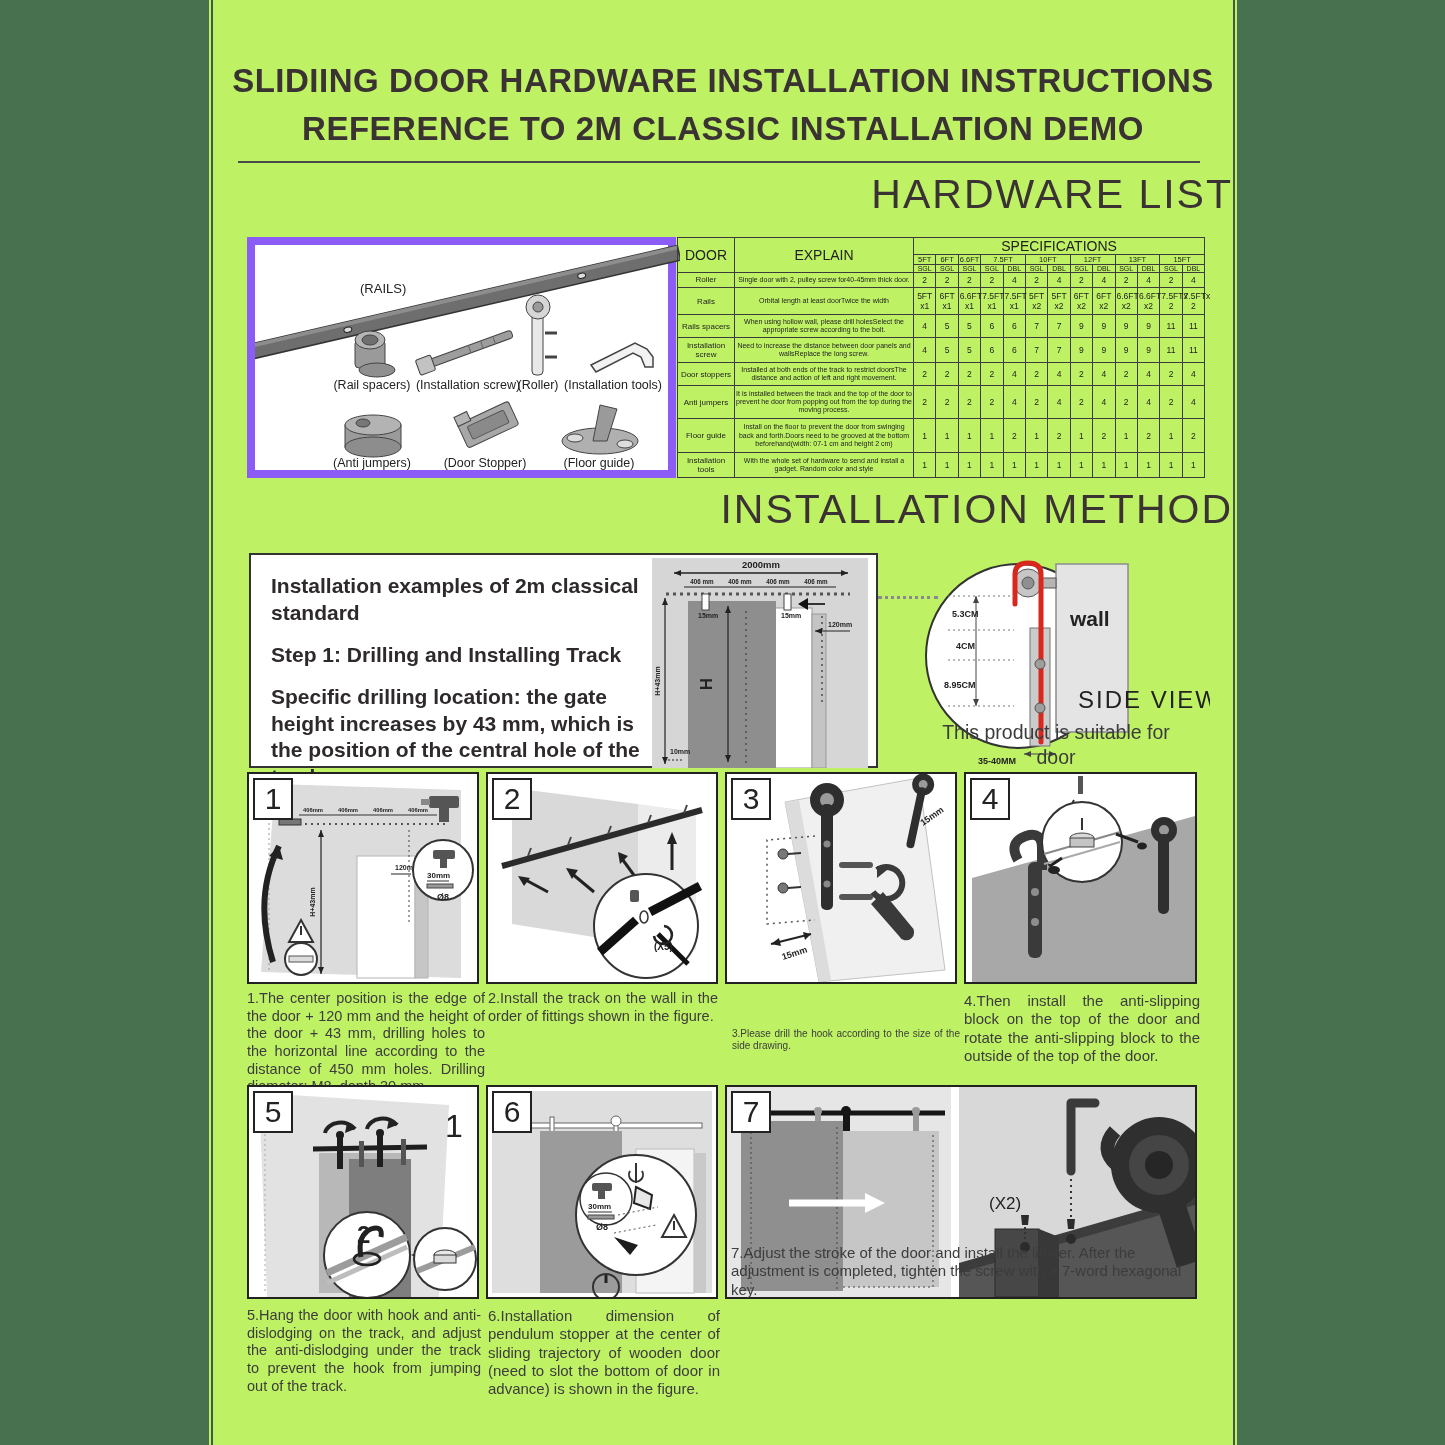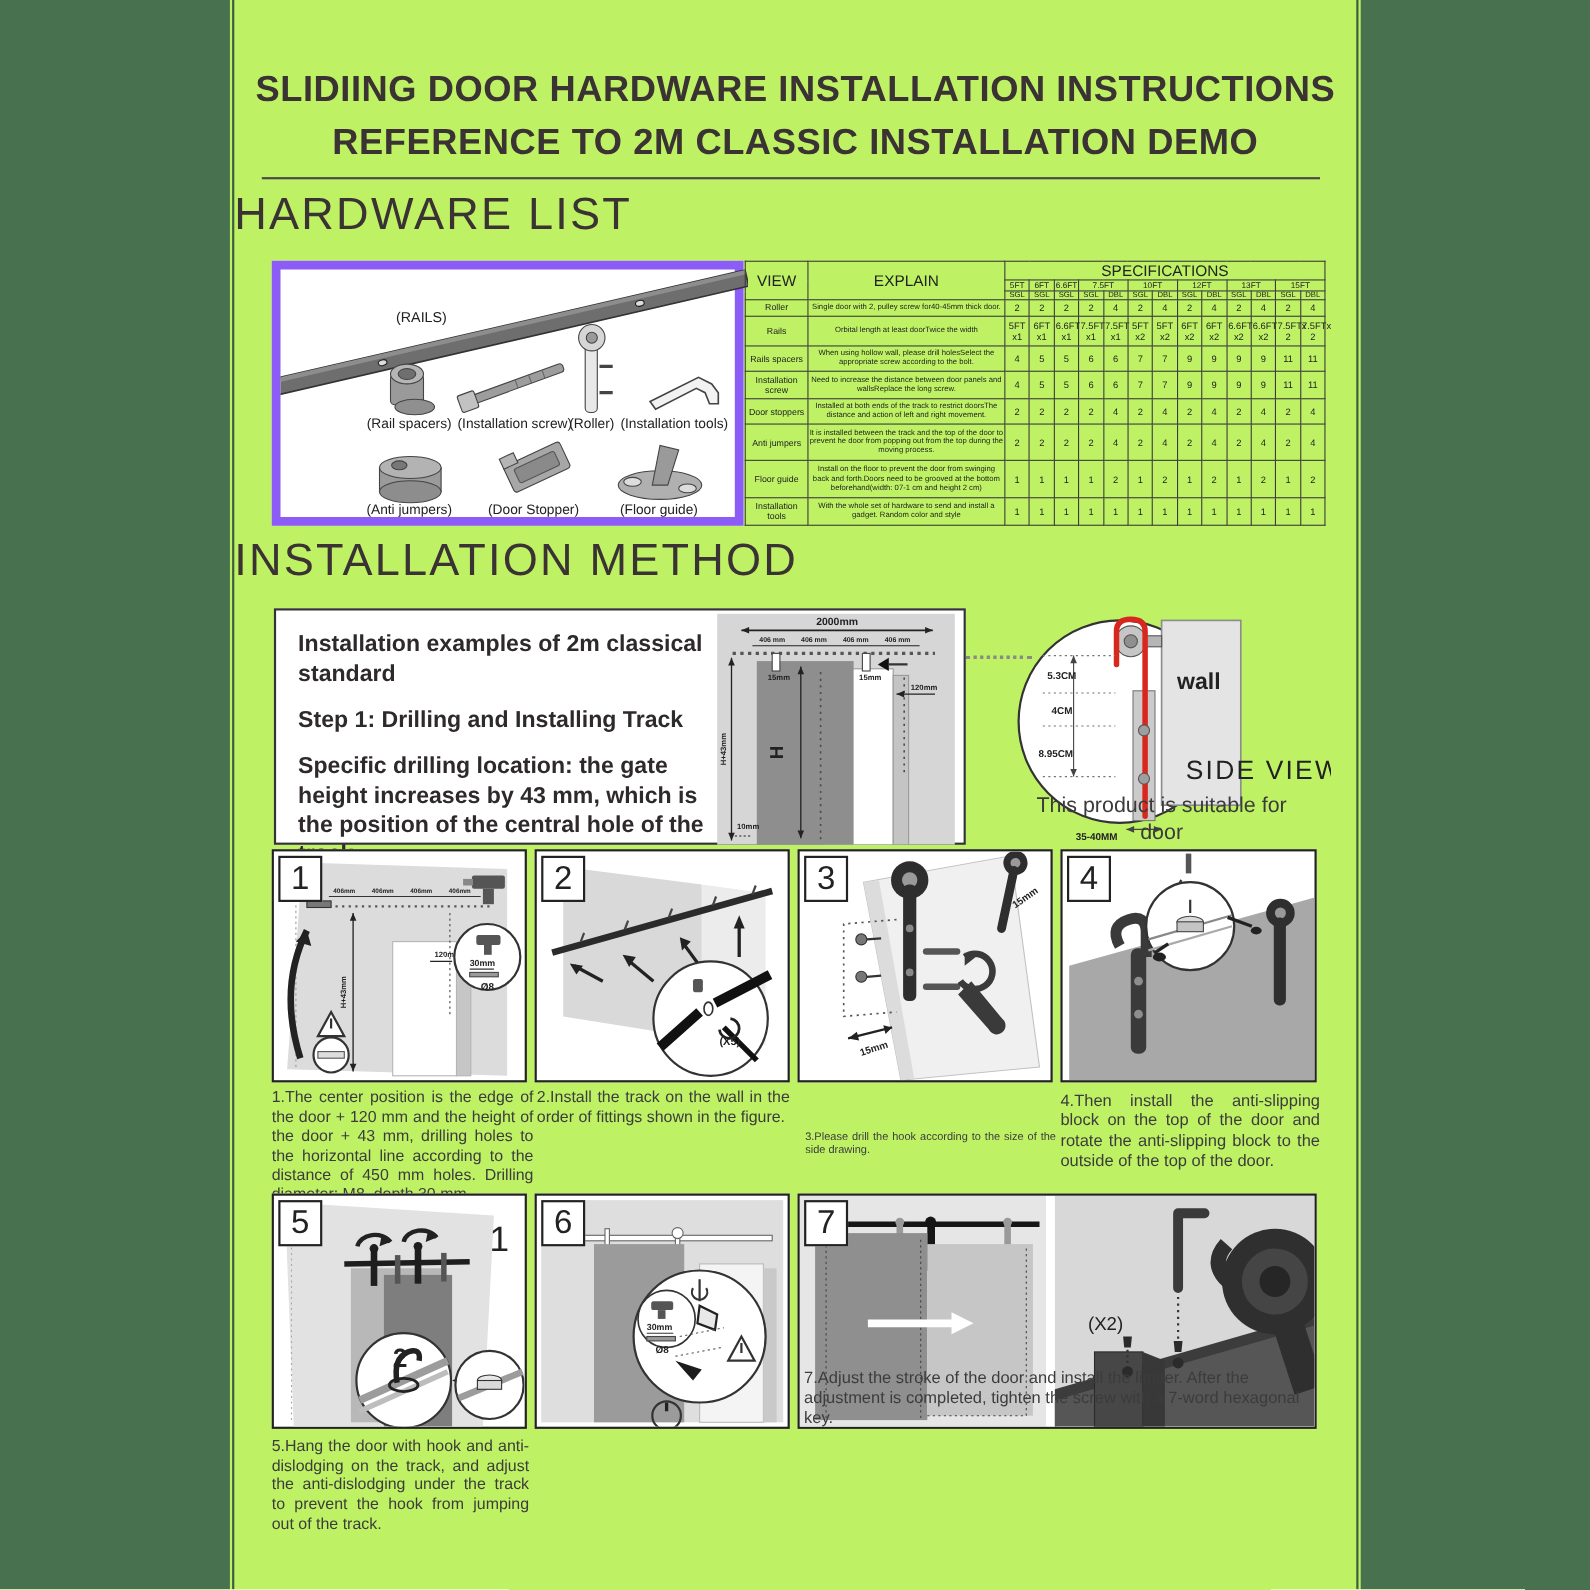--- a/index.html
+++ b/index.html
@@ -8,21 +8,21 @@
   .green-bar{position:absolute;top:0;height:100%;background:#48714F;}
   .green-bar.left{left:0;width:209px;}
   .green-bar.right{left:1237px;width:208px;}
   .page-edge{position:absolute;top:0;height:100%;width:2px;background:#3d5c43;}
   .page-edge.left-e{left:211px;}
   .page-edge.right-e{left:1233px;}
 
   .doc-title{position:absolute;left:213px;width:1020px;top:57px;text-align:center;
              font-weight:bold;font-size:33px;line-height:48px;letter-spacing:.5px;color:#3a3233;}
   .rule{position:absolute;left:238px;top:161px;width:962px;height:2px;background:#4a4a4a;}
-  .sec-title{position:absolute;left:213px;width:1020px;text-align:left;
+  .sec-title{position:absolute;left:213px;width:1020px;text-align:right;
              font-size:41px;font-weight:400;letter-spacing:2px;color:#3a3233;}
   .sec-title.hw{top:171px;}
   .sec-title.im{top:486px;}
 
   .hw-panel{position:absolute;left:247px;top:237px;width:429px;height:241px;
             border:8px solid #8b5cf6;background:#fff;box-sizing:border-box;}
   .hw-panel svg{display:block;}
 
   .hw-table-wrap{position:absolute;left:677px;top:237px;width:528px;height:241px;}
   table.hw{border-collapse:collapse;width:528px;height:241px;table-layout:fixed;}
@@ -137,21 +137,21 @@
 
   <div class="hw-table-wrap">
     <table class="hw">
       <colgroup>
         <col style="width:57px">
           <col style="width:179px">
         <col span="13" style="width:22.4px">
       </colgroup>
       <thead>
         <tr>
-          <th rowspan="3" class="h-top">VIEW</th>
+          <th rowspan="3" class="h-top">DOOR</th>
           <th rowspan="3" class="h-top">EXPLAIN</th>
           <th colspan="13" class="h-top">SPECIFICATIONS</th>
         </tr>
         <tr class="h-size">
             <th colspan="1">5FT</th>
             <th colspan="1">6FT</th>
             <th colspan="1">6.6FT</th>
             <th colspan="2">7.5FT</th>
             <th colspan="2">10FT</th>
             <th colspan="2">12FT</th>
@@ -676,14 +676,15 @@
       <polygon points="340,132 348,132 347,142 341,142" fill="#2b2b2b"></polygon>
       <polygon points="294,128 302,128 301,138 295,138" fill="#2b2b2b"></polygon>
       <line x1="298" y1="140" x2="298" y2="156" stroke="#333" stroke-dasharray="2 3" stroke-width="2"></line>
       <circle cx="298" cy="160" r="5" fill="#2b2b2b"></circle>
       <circle cx="344" cy="152" r="5" fill="#2b2b2b"></circle>
       <text x="262" y="122" font-size="17" fill="#2d2d2d">(X2)</text>
     </svg>
   </div>
 
   <div class="cap" style="left:247px;top:1307px;width:234px;">5.Hang the door with hook and anti-dislodging on the track, and adjust the anti-dislodging  under the track to prevent the hook from jumping out of the track.</div>
+  <div class="cap" style="left:488px;top:1307px;width:232px;font-size:15px;">6.Installation dimension of pendulum stopper at the center of sliding trajectory of wooden  door (need to slot the bottom of door in advance) is shown in the figure.</div>
   <div class="cap" style="left:731px;top:1244px;width:452px;font-size:15px;text-align:left;">7.Adjust the stroke of the door and install the limiter. After the adjustment is  completed, tighten the screw with a 7-word hexagonal key.</div>
 </div>
 
 </body></html>

